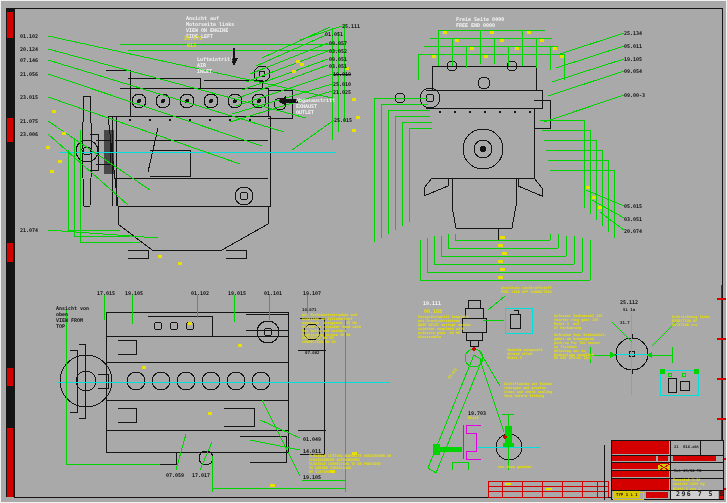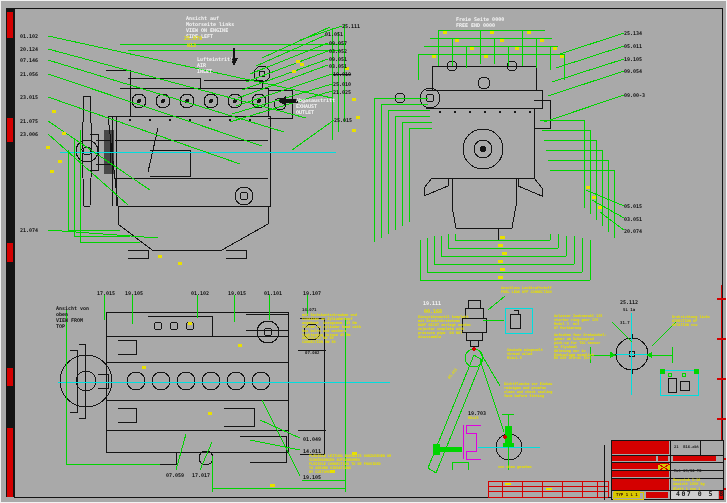--- a/index.html
+++ b/index.html
@@ -369,15 +369,15 @@
 <div class="L y35" style="left:498px;top:466px">von oben gesehen</div>
 
 <div class="L y35" style="left:309px;top:455px"><div>FLEXIBLE LEITUNG BAUSEITS VORZUSEHEN UM</div><div>SCHWINGUNGEN AUFZUNEHMEN</div><div>FLEXIBLE CONNECTION TO BE PROVIDED</div><div>TO ABSORB VIBRATIONS</div><div>BY CUSTOMER</div></div>
 
 <div class="L y35 rot" style="left:448px;top:378px">05.011</div>
 
 <div class="L tb-d" style="left:674px;top:445px">21  B16.abt</div>
 <div class="L tb-d" style="left:674px;top:469px">Mot 29/50 TD</div>
 <div class="L tb-y" style="left:673px;top:478px"><div>Massstab 1:10</div><div>Gewicht 1880 kg</div><div>Blatt 1 von 1</div></div>
 <div class="L tb-type" style="left:614px;top:491px">TYP 1 L 1</div>
-<div class="L tb-num" style="left:676px;top:490px">407 0 5 8</div>
+<div class="L tb-num" style="left:676px;top:490px">296 7 5 8</div>
 
 </div>
 
 </body></html>

